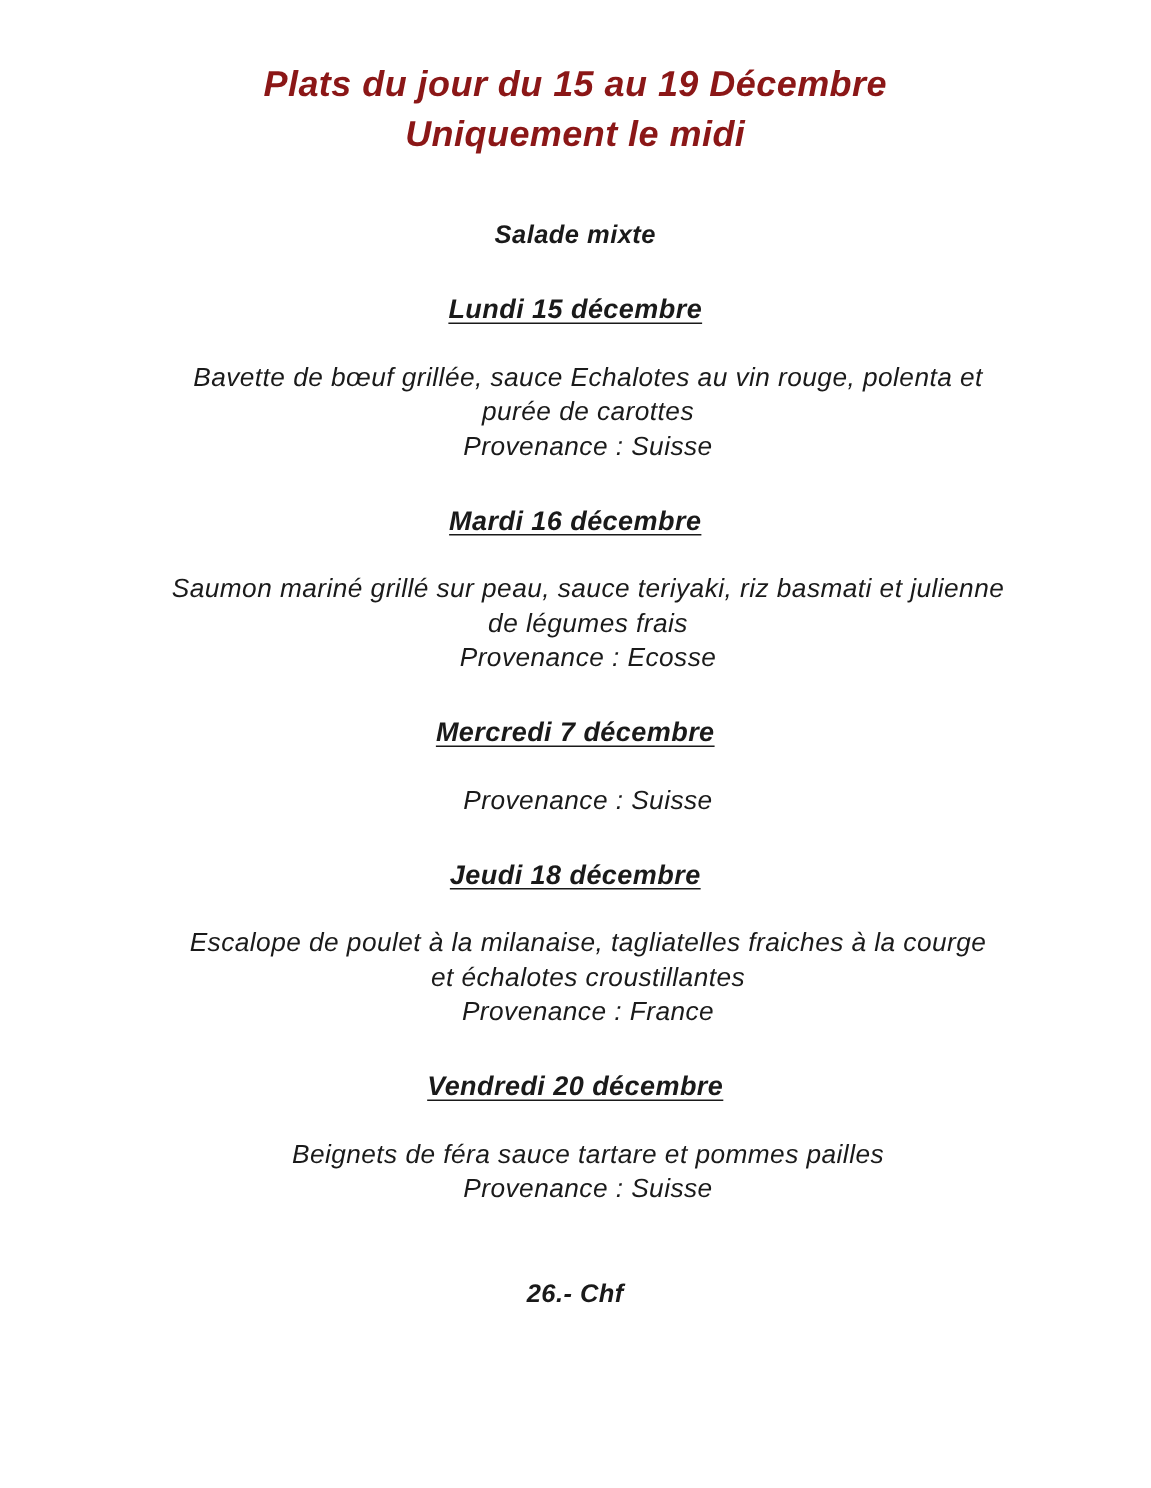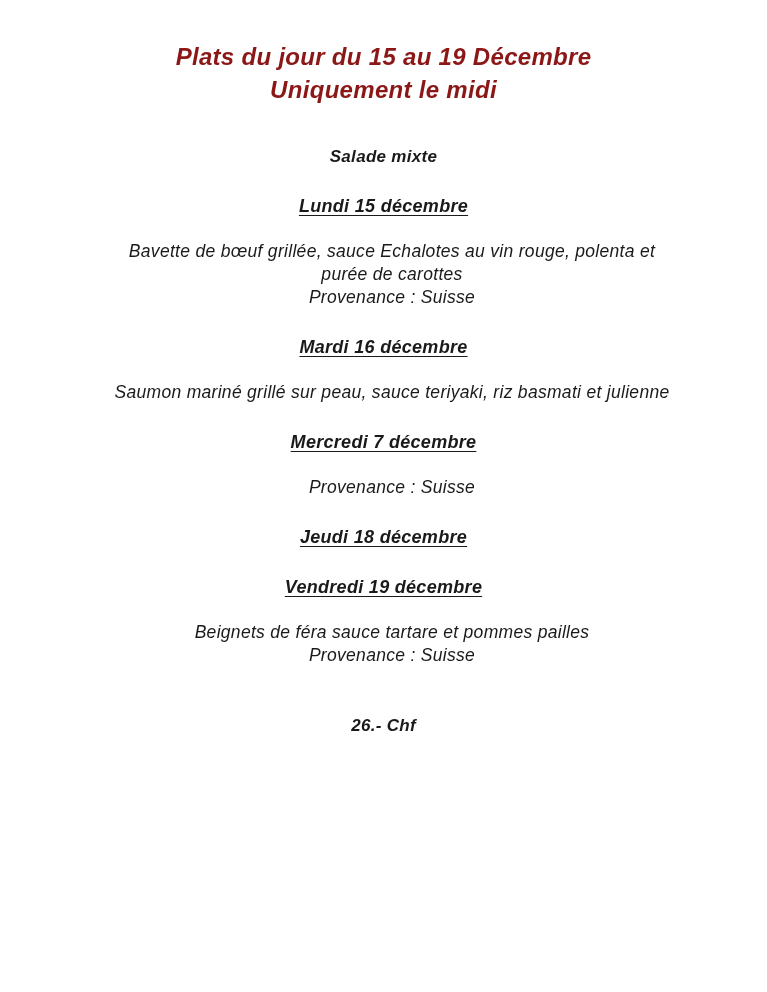--- a/index.html
+++ b/index.html
@@ -90,37 +90,46 @@
         </div>
       <div>Provenance : Suisse</div>
     </div>
   </div>
 
   <div class="day-section">
     <div class="day-heading">Mardi 16 décembre</div>
     <div class="dish-block">
       <div>
           <div>Saumon mariné grillé sur peau, sauce teriyaki, riz basmati et julienne</div>
+          <div>de légumes frais</div>
         </div>
+      <div>Provenance : Ecosse</div>
     </div>
   </div>
 
   <div class="day-section">
     <div class="day-heading">Mercredi 7 décembre</div>
     <div class="dish-block">
       <div>Provenance : Suisse</div>
     </div>
   </div>
 
   <div class="day-section">
     <div class="day-heading">Jeudi 18 décembre</div>
+    <div class="dish-block">
+      <div>
+          <div>Escalope de poulet à la milanaise, tagliatelles fraiches à la courge</div>
+          <div>et échalotes croustillantes</div>
+        </div>
+      <div>Provenance : France</div>
+    </div>
   </div>
 
   <div class="day-section">
-    <div class="day-heading">Vendredi 19 décembre</div>
+    <div class="day-heading">Vendredi 20 décembre</div>
     <div class="dish-block">
       <div>
           <div>Beignets de féra sauce tartare et pommes pailles</div>
         </div>
       <div>Provenance : Suisse</div>
     </div>
   </div>
 
   <div class="price">26.- Chf</div>
 

